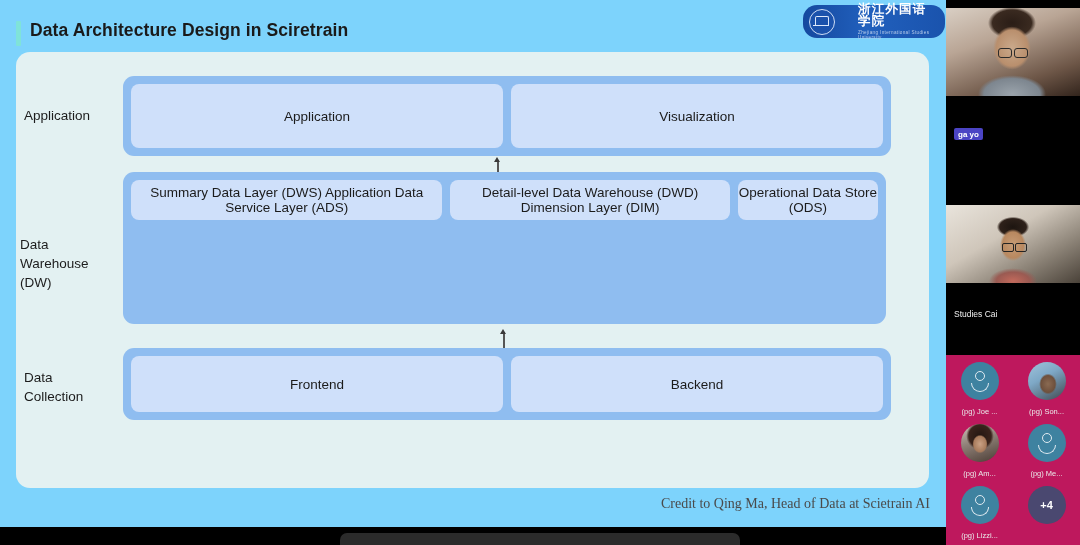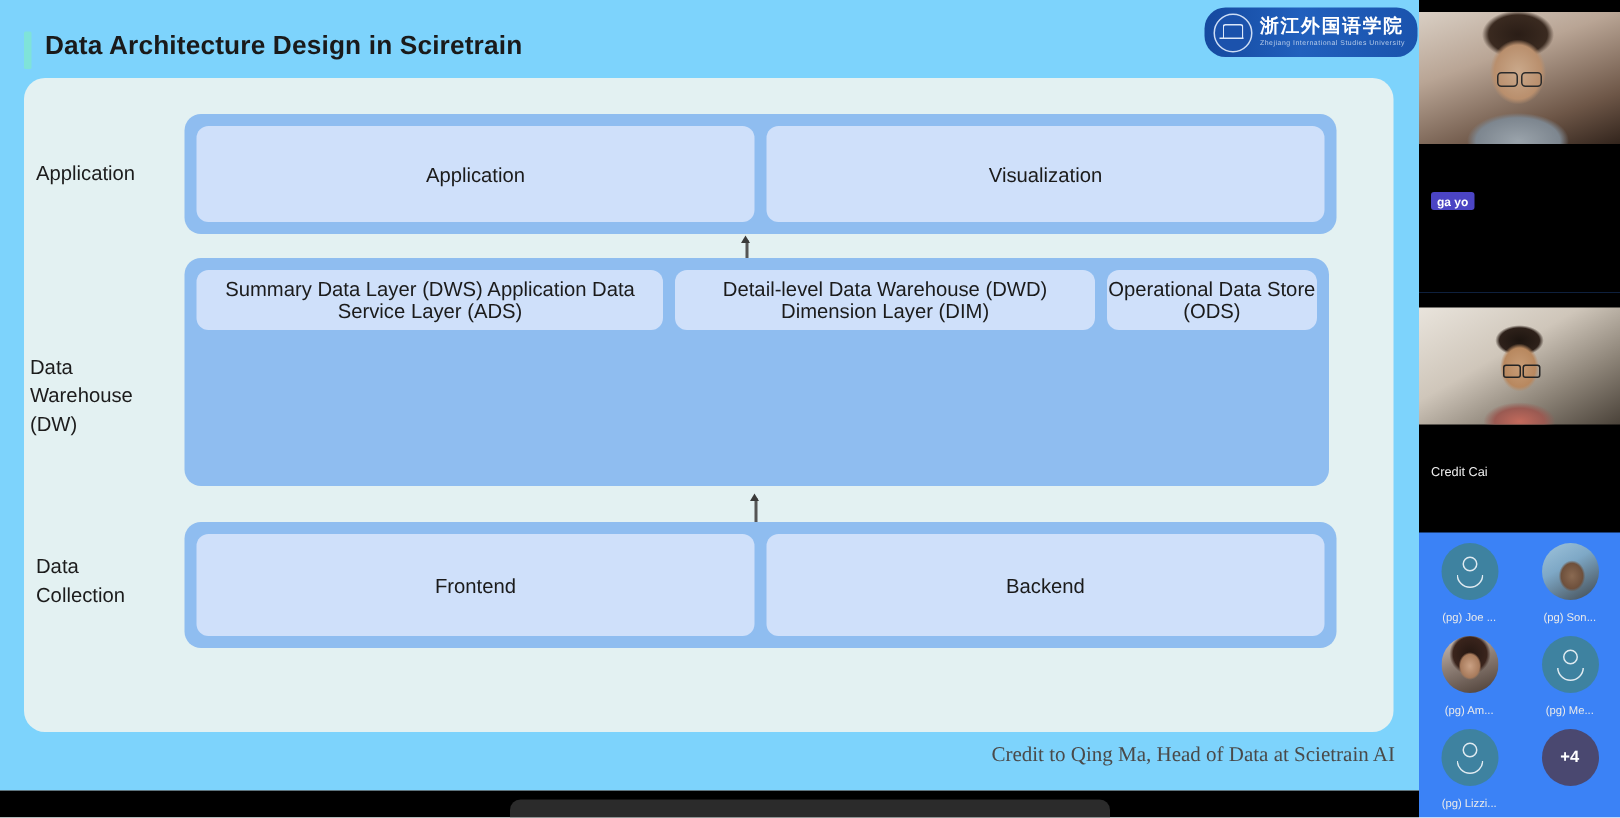--- a/index.html
+++ b/index.html
@@ -7,21 +7,21 @@
     width:1080px;height:545px;overflow:hidden;background:#ffffff;
     font-family:"Liberation Sans",sans-serif;position:relative;
   }
   
   #slide{position:absolute;left:0;top:0;width:946px;height:527px;background:#7dd3fc;overflow:hidden;}
   #title-row{position:absolute;left:0;top:8px;width:946px;height:36px;}
   #title-accent{position:absolute;left:16px;top:13px;width:5px;height:25px;background:#7fe3d9;border-radius:1px;}
   #title-text{position:absolute;left:30px;top:12px;font-size:17.5px;font-weight:bold;color:#1a1a1a;letter-spacing:.1px;}
   
   #logo{position:absolute;left:803px;top:5px;width:142px;height:33px;background:#1c55b0;
-        display:flex;align-items:center;gap:5px;padding:0 6px;box-sizing:border-box;
+        display:flex;align-items:center;gap:23px;padding:0 6px;box-sizing:border-box;
         background:linear-gradient(90deg,#15499f 0%,#2160bd 45%,#1a53ad 100%);border-radius:14px;}
   #logo-mark{width:24px;height:24px;border-radius:50%;border:1.6px solid #cdddf5;
              flex:0 0 auto;position:relative;background:#1b52ac;}
   #logo-mark:before{content:"";position:absolute;left:5px;top:6px;width:12px;height:9px;
              border:1.4px solid #dce8fa;border-bottom:none;border-radius:2px 2px 0 0;}
   #logo-mark:after{content:"";position:absolute;left:3px;top:15px;width:16px;height:1.6px;background:#dce8fa;}
   #logo-txt{display:flex;flex-direction:column;justify-content:center;line-height:1;}
   #logo-cn{font-size:12.5px;color:#ffffff;font-weight:bold;letter-spacing:1.2px;
            font-family:"DejaVu Sans",sans-serif;}
   #logo-en{font-size:4.6px;color:#b9cdea;letter-spacing:.35px;margin-top:3px;}
@@ -33,33 +33,33 @@
   #lbl-dc{left:24px;top:368px;}
   .group{position:absolute;background:#8fbdf0;border-radius:11px;box-sizing:border-box;padding:8px;
          display:flex;gap:8px;}
   .group.vert{flex-direction:row;}
   .cell{background:#cfe0fa;border-radius:8px;display:flex;align-items:center;justify-content:center;
         font-size:13.5px;color:#1b1b1b;text-align:center;box-sizing:border-box;}
   .cell.flexeq{flex:1;}
   #grp-app{left:123px;top:76px;width:768px;height:80px;}
   #grp-dw{left:123px;top:172px;width:763px;height:152px;}
   #grp-dw .cell{height:40px;}
-  #grp-dc{left:123px;top:348px;width:768px;height:84px;}
+  #grp-dc{left:123px;top:348px;width:768px;height:72px;}
   
   .arrow{position:absolute;width:11px;}
   .arrow .stem{position:absolute;left:5px;top:3px;width:1.6px;height:100%;background:#555;}
   .arrow .head{position:absolute;left:2px;top:0;width:0;height:0;
                border-left:3.5px solid transparent;border-right:3.5px solid transparent;
                border-bottom:5px solid #3a3a3a;}
   #arrow-1{left:492px;top:157px;height:14px;}
   #arrow-2{left:498px;top:329px;height:17px;}
   #credit{position:absolute;right:16px;top:496px;font-family:"Liberation Serif",serif;
           font-size:14px;color:#4a4a4a;}
   
-  #rail{position:absolute;left:946px;top:0;width:134px;height:545px;background:#3b82f6;}
+  #rail{position:absolute;left:946px;top:0;width:134px;height:545px;background:#be185d;}
   .tile{position:relative;width:134px;background:#000;overflow:hidden;}
   .vidimg{position:absolute;left:0;width:134px;}
   .tile-name{position:absolute;left:8px;font-size:8px;color:#f0f0f0;}
   .tile-name.badge{background:#4b44c4;color:#fff;padding:1.5px 4px;border-radius:2px;font-weight:bold;}
   
   #tile-1{height:195px;}
   #tile-1 .vidimg{top:8px;height:88px;
      background:
       radial-gradient(ellipse 26px 30px at 66px 40px,#caa98b 0%,#b98f6d 60%,rgba(185,143,109,0) 72%),
       radial-gradient(ellipse 30px 20px at 66px 15px,#2a1d16 0%,#3a2a20 65%,rgba(58,42,32,0) 80%),
@@ -173,21 +173,21 @@
       <div class="glass-r"></div>
     </div>
     <div class="tile-name badge">ga yo</div>
   </div>
 
   <div class="tile" id="tile-2">
     <div class="vidimg">
       <div class="glass-l"></div>
       <div class="glass-r"></div>
     </div>
-    <div class="tile-name">Credit Cai</div>
+    <div class="tile-name">Studies Cai</div>
   </div>
 
   <div id="grid">
 
     <div class="pcell">
       <div class="avatar">
         <div class="ph-head"></div>
         <div class="ph-body"></div>
       </div>
       <div class="pname">(pg) Joe ...</div>

